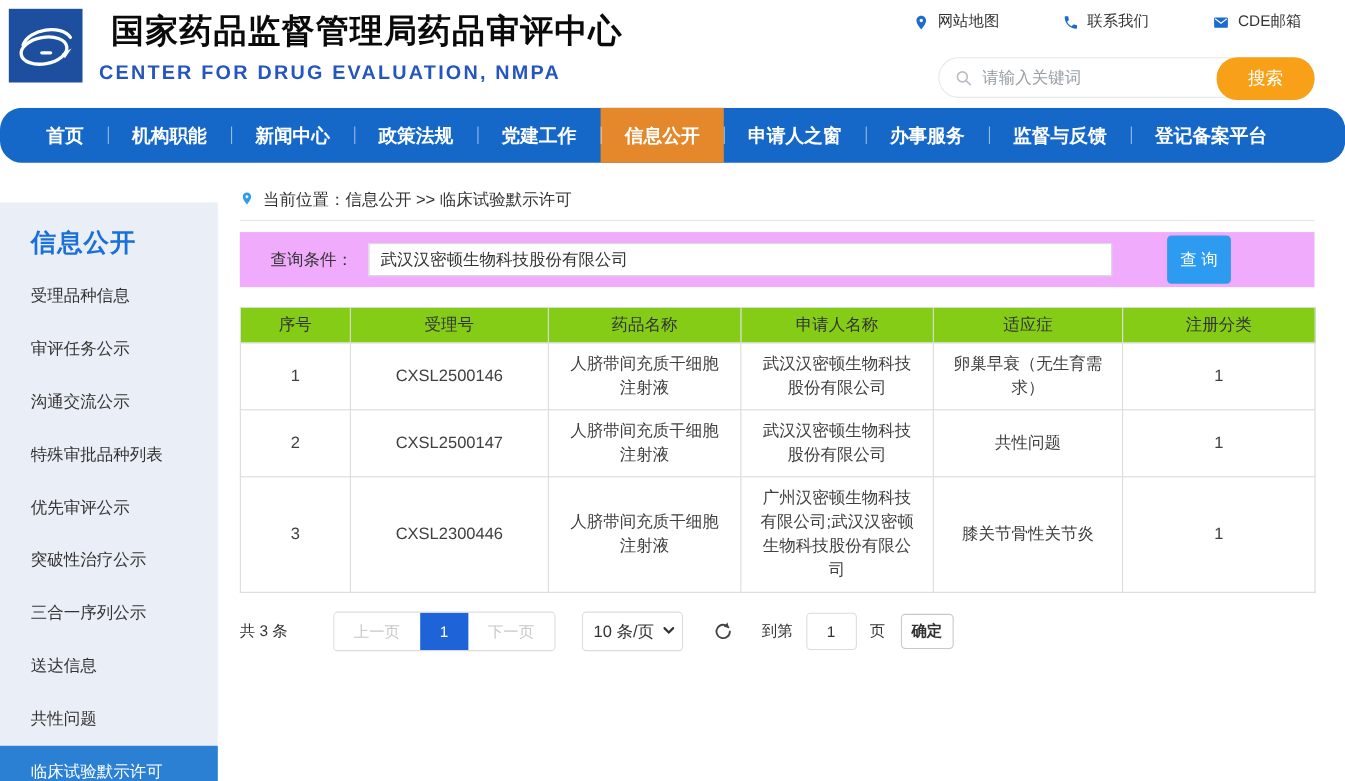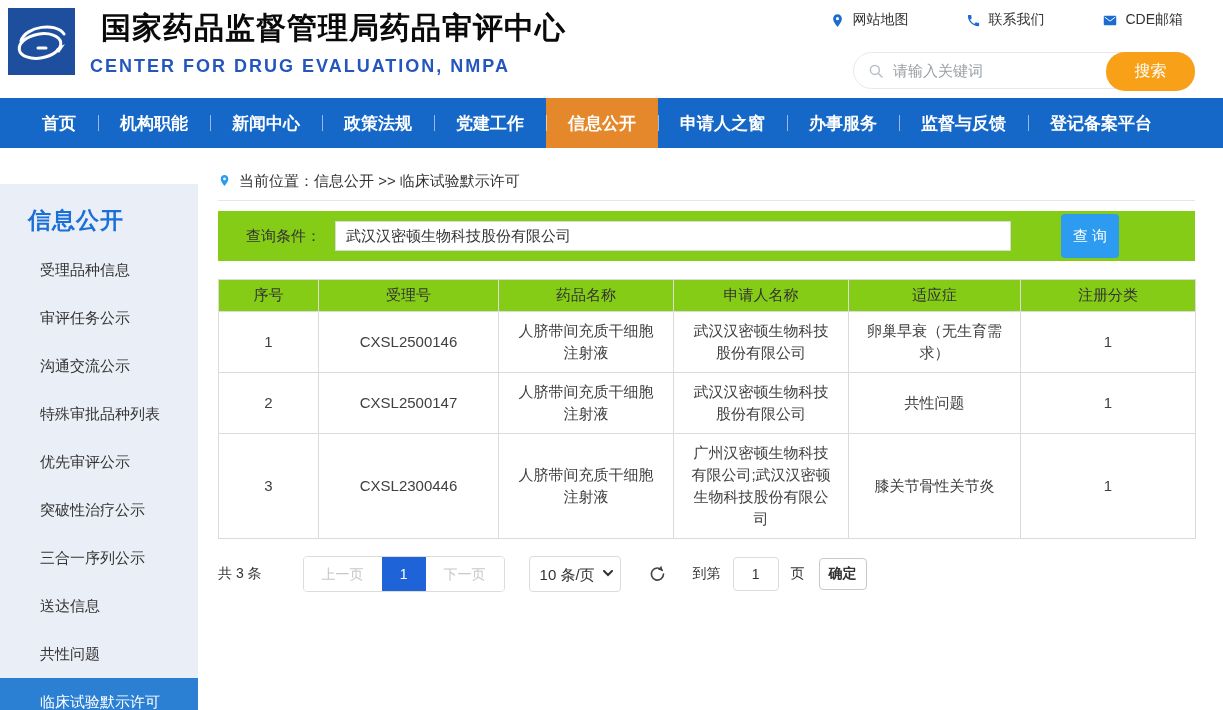--- a/index.html
+++ b/index.html
@@ -16,40 +16,40 @@
   .top-link { display:flex; align-items:center; gap:7px; font-size:14px; color:#333; cursor:pointer; }
   .search-box { position:absolute; right:28px; top:52px; width:342px; height:37px;
     border:1px solid #E8E8E8; border-radius:19px; background:#fff; display:flex; align-items:center; }
   .search-box .mag { margin-left:13px; display:flex; }
   .search-input { border:none; outline:none; flex:1; margin-left:8px; font-size:15px; color:#333; background:transparent; }
   .search-input::placeholder { color:#9AA0A6; }
   .search-btn { position:absolute; right:-1px; top:-1px; width:89px; height:39px; border:none;
     border-radius:19px; background:#F7A018; color:#fff; font-size:16px; cursor:pointer; }
 
   
-  .navbar { height:50px; background:#1568C8; display:flex; align-items:stretch; padding-left:20px; }
+  .navbar { height:50px; background:#1568C8; display:flex; align-items:stretch; padding-left:20px;border-radius:20px; }
   .nav-item { position:relative; display:flex; align-items:center; padding:0 22px;
     color:#fff; font-size:17px; font-weight:bold; cursor:pointer; white-space:nowrap; }
   .nav-item + .nav-item::before { content:""; position:absolute; left:0; top:17px; width:1px; height:16px;
     background:rgba(255,255,255,.55); }
   .nav-item.active { background:#E5872B; }
 
   
   .content { position:relative; height:562px; }
   .sidebar { position:absolute; left:0; top:12px; width:198px; height:550px;
     background:#EAEEF6; padding-top:18px; }
   .side-title { font-size:23px; font-weight:bold; color:#1A6FD8; padding-left:28px; height:36px;
     line-height:36px; margin-bottom:8px; letter-spacing:1px; }
-  .side-item { height:48px; line-height:48px; padding-left:40px; font-size:15px; color:#333; cursor:pointer; }
+  .side-item { height:48px; line-height:48px; padding-left:28px; font-size:15px; color:#333; cursor:pointer; }
   .side-item.active { background:#2B80D4; color:#fff; }
 
   .main { margin-left:198px; padding:0 28px 0 20px; }
   .breadcrumb { margin-top:24px; height:29px; border-bottom:1px solid #E6E6E6;
     display:flex; align-items:flex-start; gap:8px; font-size:15px; color:#333; }
-  .query-panel { margin-top:10px; height:50px; background:#84cc16; display:flex; align-items:center; }
+  .query-panel { margin-top:10px; height:50px; background:#f0abfc; display:flex; align-items:center; }
   .query-label { margin-left:28px; font-size:15px; color:#333; white-space:nowrap; }
   .query-input { margin-left:14px; width:676px; height:30px; border:1px solid #D9D9D9; background:#fff;
     padding:0 10px; font-size:15px; color:#333; outline:none; }
   .query-btn { margin-left:50px; width:58px; height:44px; background:#2D9CF0; color:#fff; border:none;
     border-radius:4px; font-size:15px; cursor:pointer; white-space:nowrap; }
 
   table.results { margin-top:18px; border-collapse:collapse; width:977px; table-layout:fixed; }
   .results th { background:#84cc16; border:1px solid #DBDBDB; height:32px; font-size:15px;
     font-weight:normal; color:#333; text-align:center; }
   .results td { border:1px solid #DBDBDB; font-size:15px; color:#404040; text-align:center;

